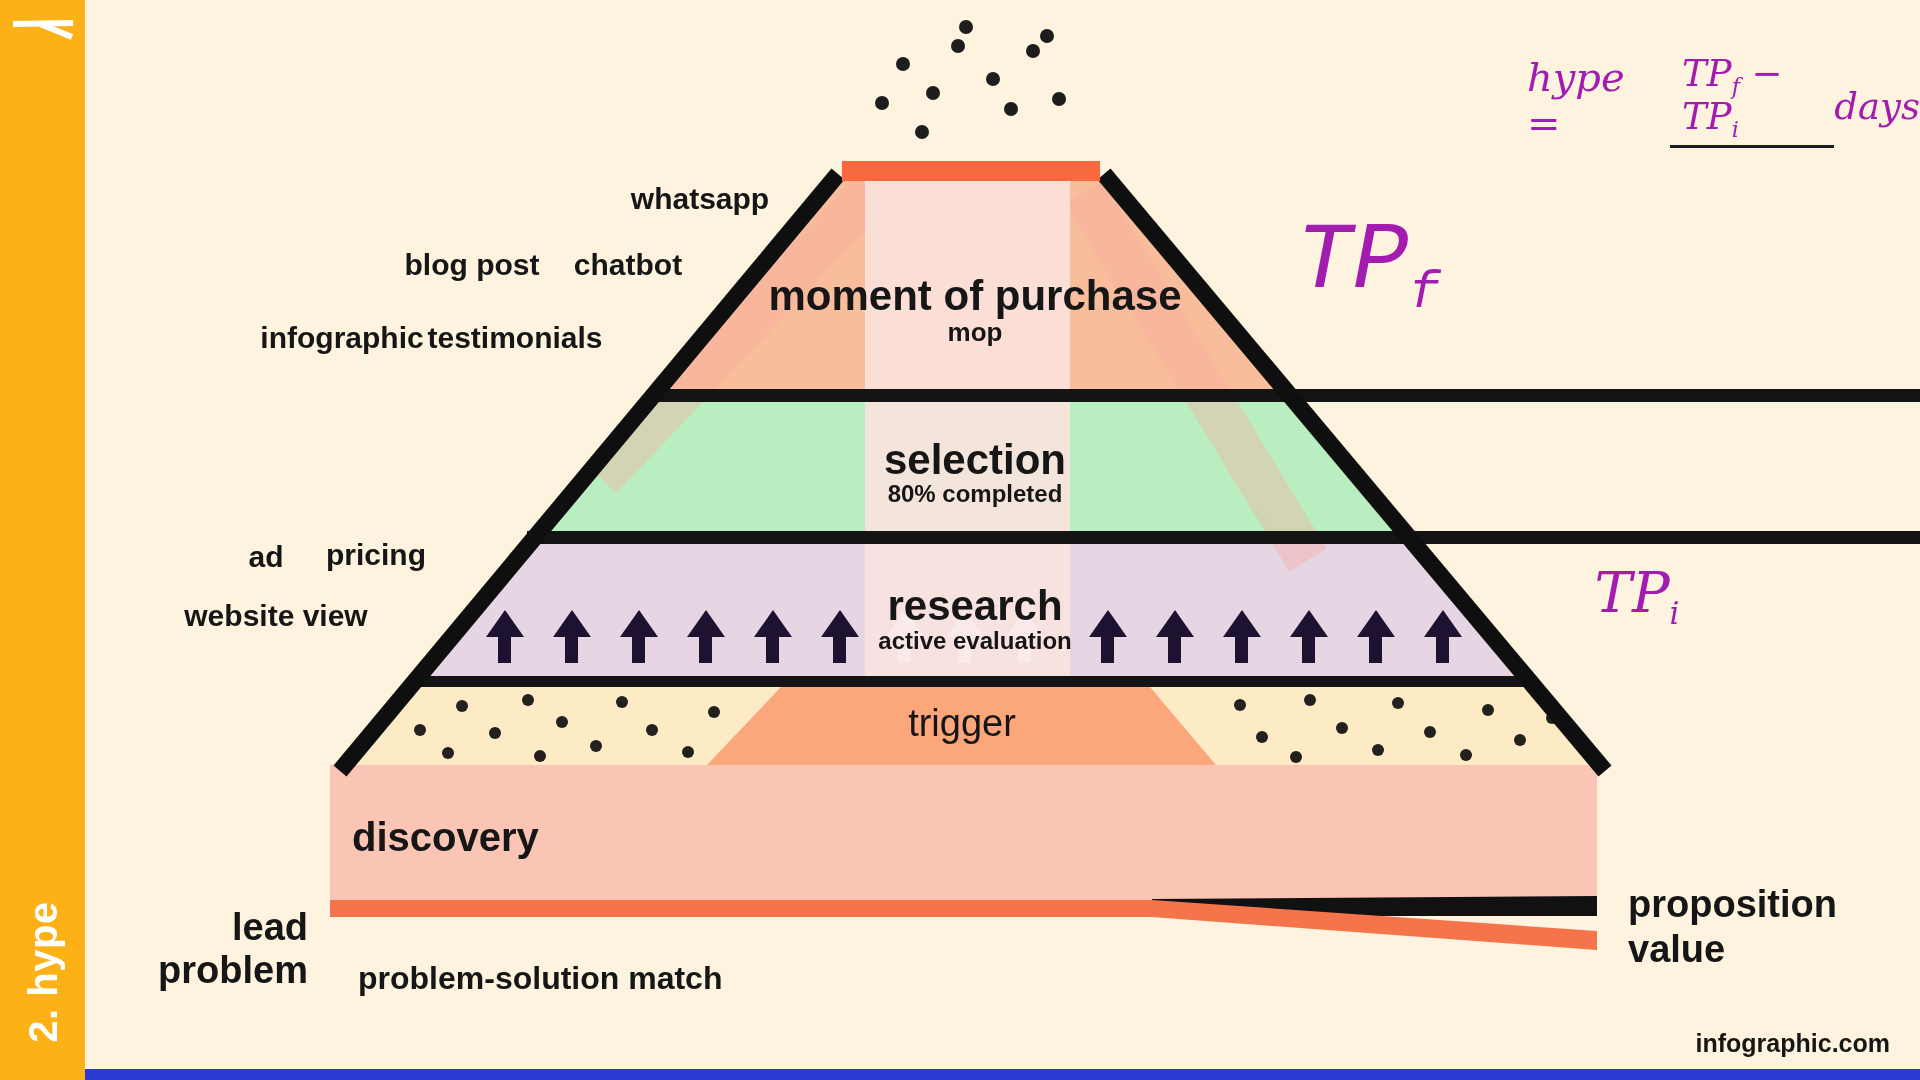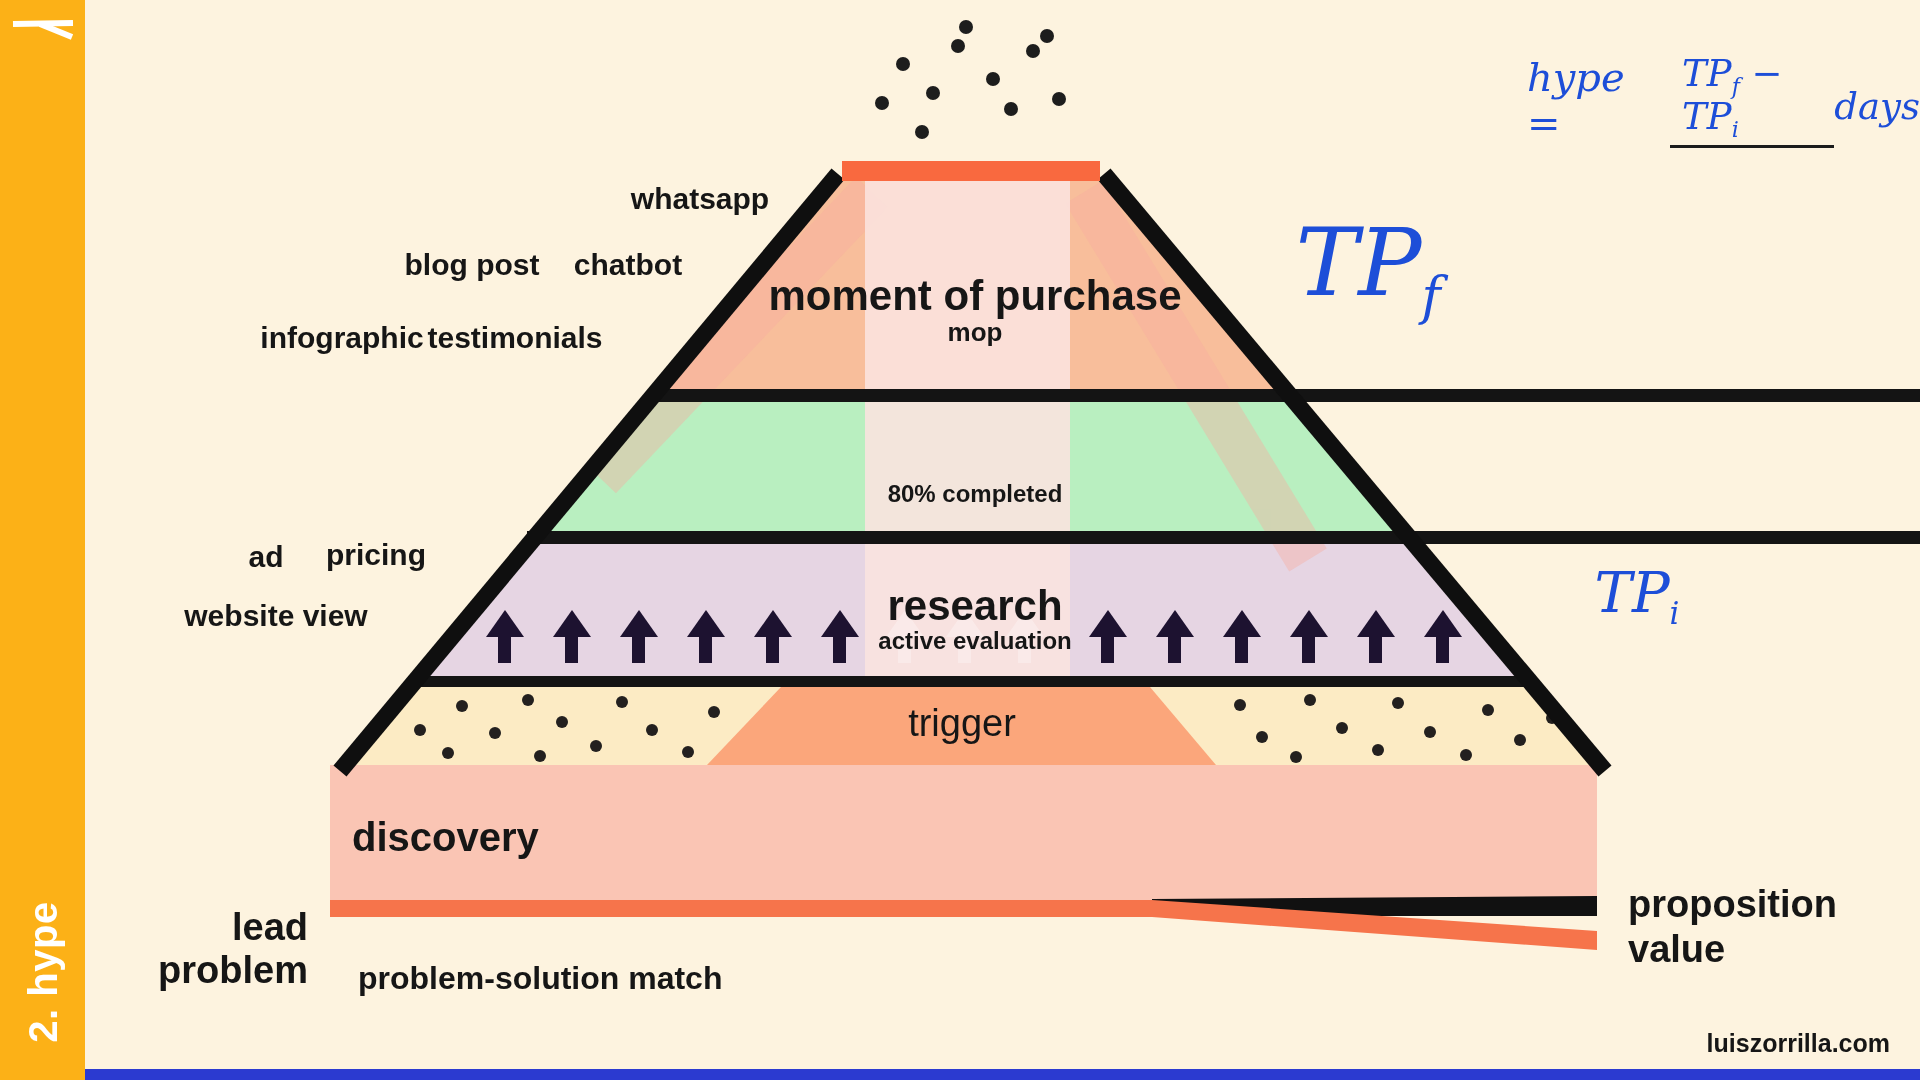--- a/index.html
+++ b/index.html
@@ -16,22 +16,22 @@
     left:43px;top:972px;transform:translate(-50%,-50%) rotate(-90deg);
     white-space:nowrap;color:#fff;font-size:40px;font-weight:700;letter-spacing:.5px;
   }
   
   #footer-bar{left:85px;top:1069px;width:1835px;height:11px;background:#2B3AD0;}
   
   .lbl{transform:translate(-50%,-50%);white-space:nowrap;font-weight:600;font-size:30px;}
   .layer-title{transform:translate(-50%,-50%);white-space:nowrap;font-weight:700;font-size:42px;}
   .layer-sub{transform:translate(-50%,-50%);white-space:nowrap;font-weight:600;font-size:24px;}
   
-  .math{font-family:"DejaVu Serif", serif;font-style:italic;color:#1d4ed8;}
-  #tp-final{left:1368px;top:262px;transform:translate(-50%,-50%);font-size:94px;}
+  .math{font-family:"DejaVu Serif", serif;font-style:italic;color:#a21caf;}
+  #tp-final{left:1368px;top:262px;transform:translate(-50%,-50%);font-size:94px;font-family:Liberation Mono, monospace;}
   #tp-initial{left:1637px;top:592px;transform:translate(-50%,-50%);font-size:56px;}
   .tp sub{font-size:.55em;line-height:0;}
   #formula{left:1527px;top:52px;display:flex;align-items:center;gap:14px;font-size:40px;}
   #formula .frac{display:inline-flex;align-items:center;font-size:37px;}
   #formula .num{border-bottom:3px solid #1b1b1b;padding:0 12px 7px;}
   #formula .den{padding-top:13px;}
   #formula sub{font-size:.6em;line-height:0;}
   
   #lead-problem{right:1612px;top:906px;text-align:right;font-weight:600;font-size:38px;line-height:1.14;}
   #problem-solution{left:358px;top:960px;font-weight:600;font-size:32px;}
@@ -220,30 +220,31 @@
   <div class="abs lbl" style="left:472px;top:265px">blog post</div>
   <div class="abs lbl" style="left:628px;top:265px">chatbot</div>
   <div class="abs lbl" style="left:342px;top:338px">infographic</div>
   <div class="abs lbl" style="left:515px;top:338px">testimonials</div>
   <div class="abs lbl" style="left:266px;top:557px">ad</div>
   <div class="abs lbl" style="left:376px;top:555px">pricing</div>
   <div class="abs lbl" style="left:276px;top:616px">website view</div>
 
   <div class="abs layer-title" style="left:975px;top:296px">moment of purchase</div>
   <div class="abs layer-sub" style="left:975px;top:332px;font-size:26px">mop</div>
+  <div class="abs layer-title" style="left:975px;top:460px">selection</div>
   <div class="abs layer-sub" style="left:975px;top:494px">80% completed</div>
   <div class="abs layer-title" style="left:975px;top:606px">research</div>
   <div class="abs layer-sub" style="left:975px;top:641px">active evaluation</div>
   <div id="trigger-label" class="abs">trigger</div>
   <div id="discovery-label" class="abs">discovery</div>
 
   <div id="lead-problem" class="abs">
     <div>lead</div>
     <div>problem</div>
   </div>
   <div id="problem-solution" class="abs">problem-solution match</div>
   <div id="value-prop" class="abs">
     <div>proposition</div>
     <div>value</div>
   </div>
-  <div id="credit" class="abs">luiszorrilla.com</div>
+  <div id="credit" class="abs">infographic.com</div>
 
 </div>
 
 </body></html>

